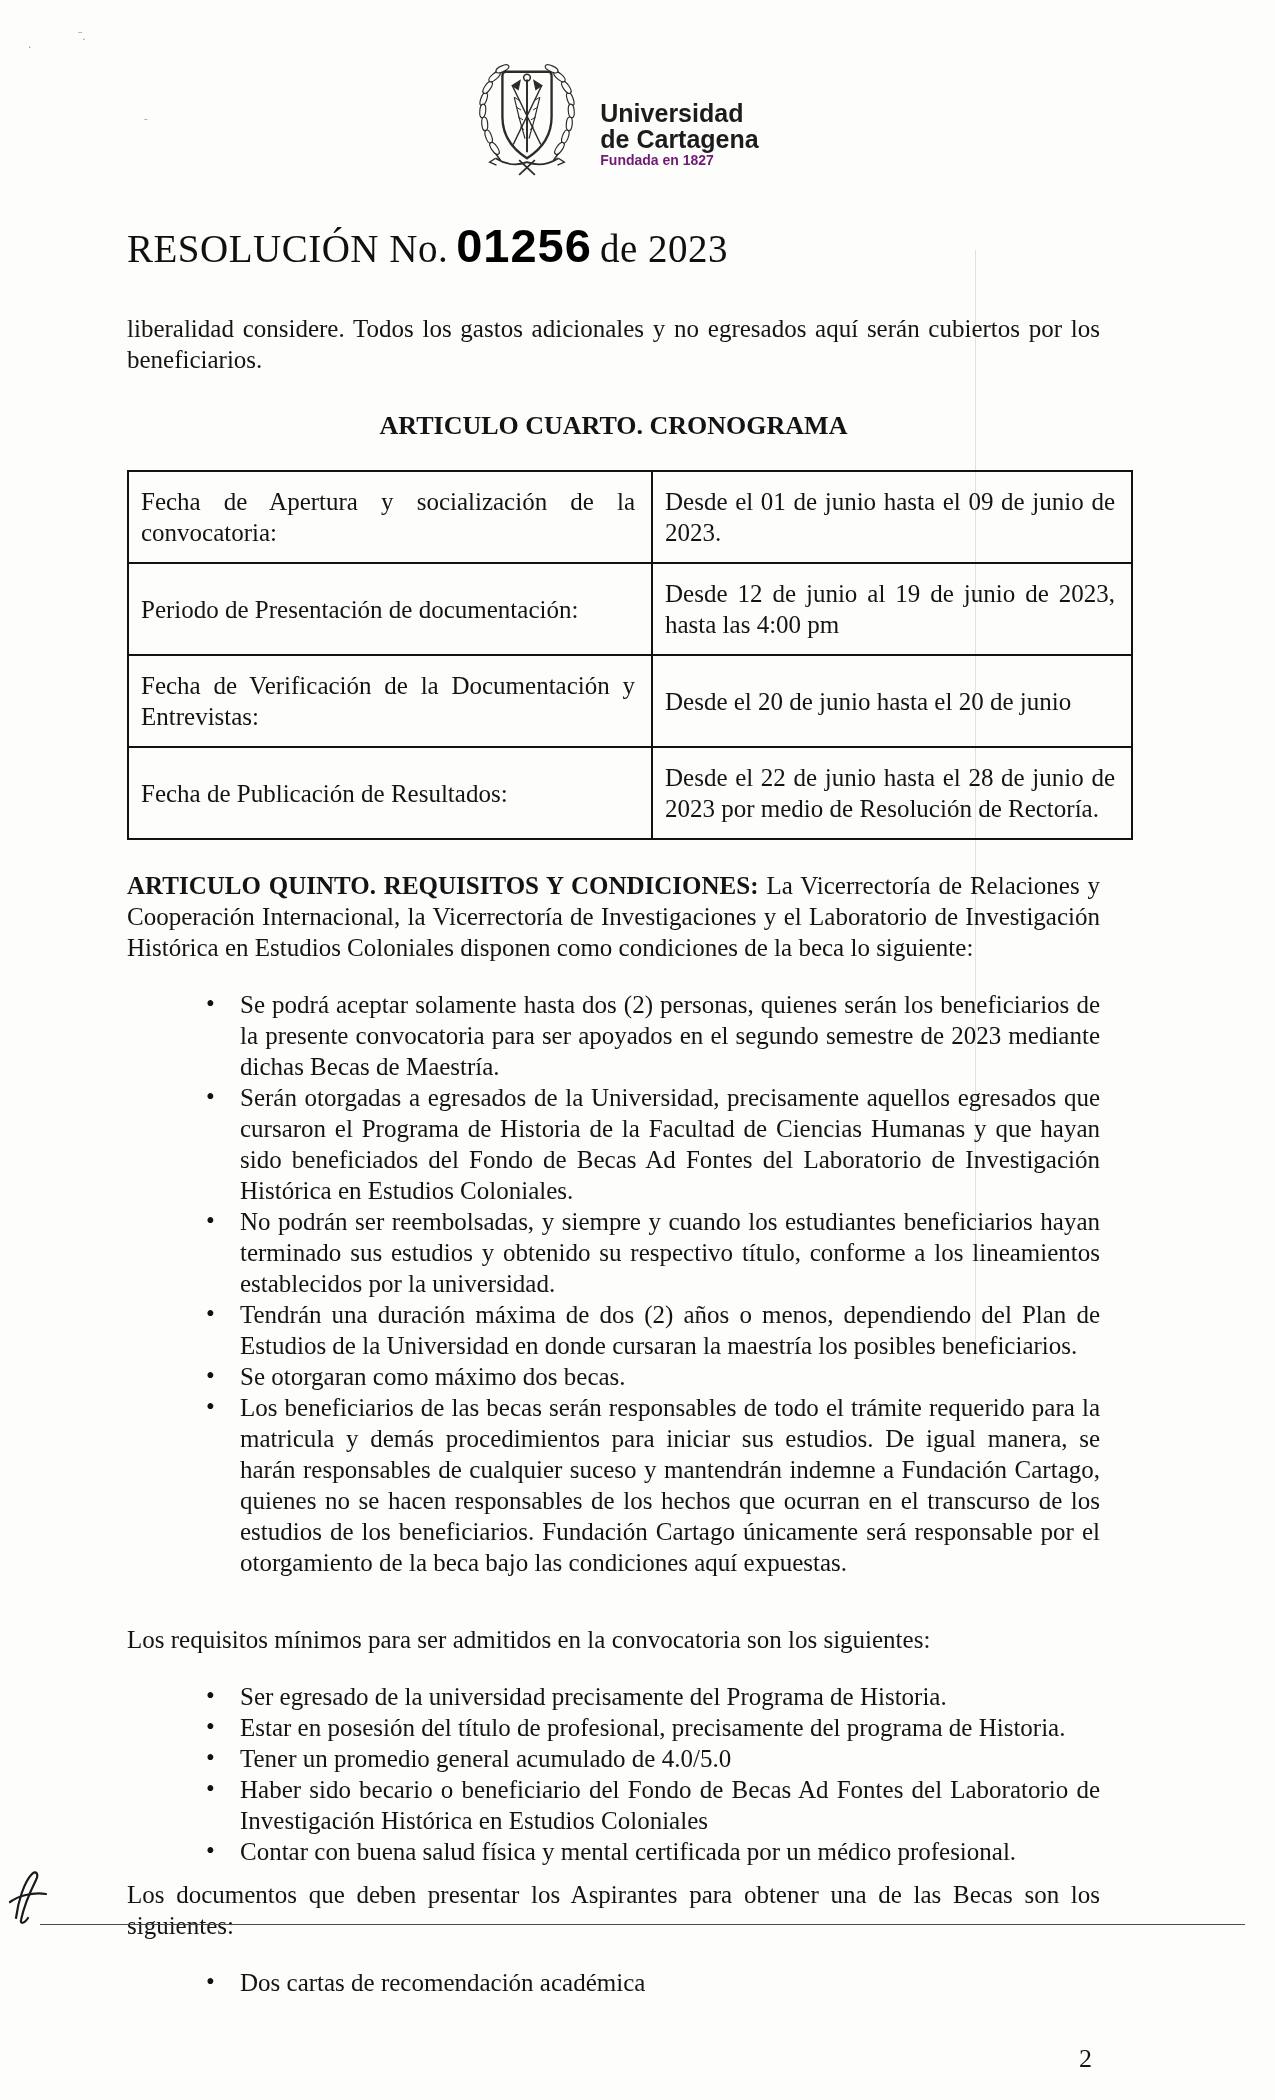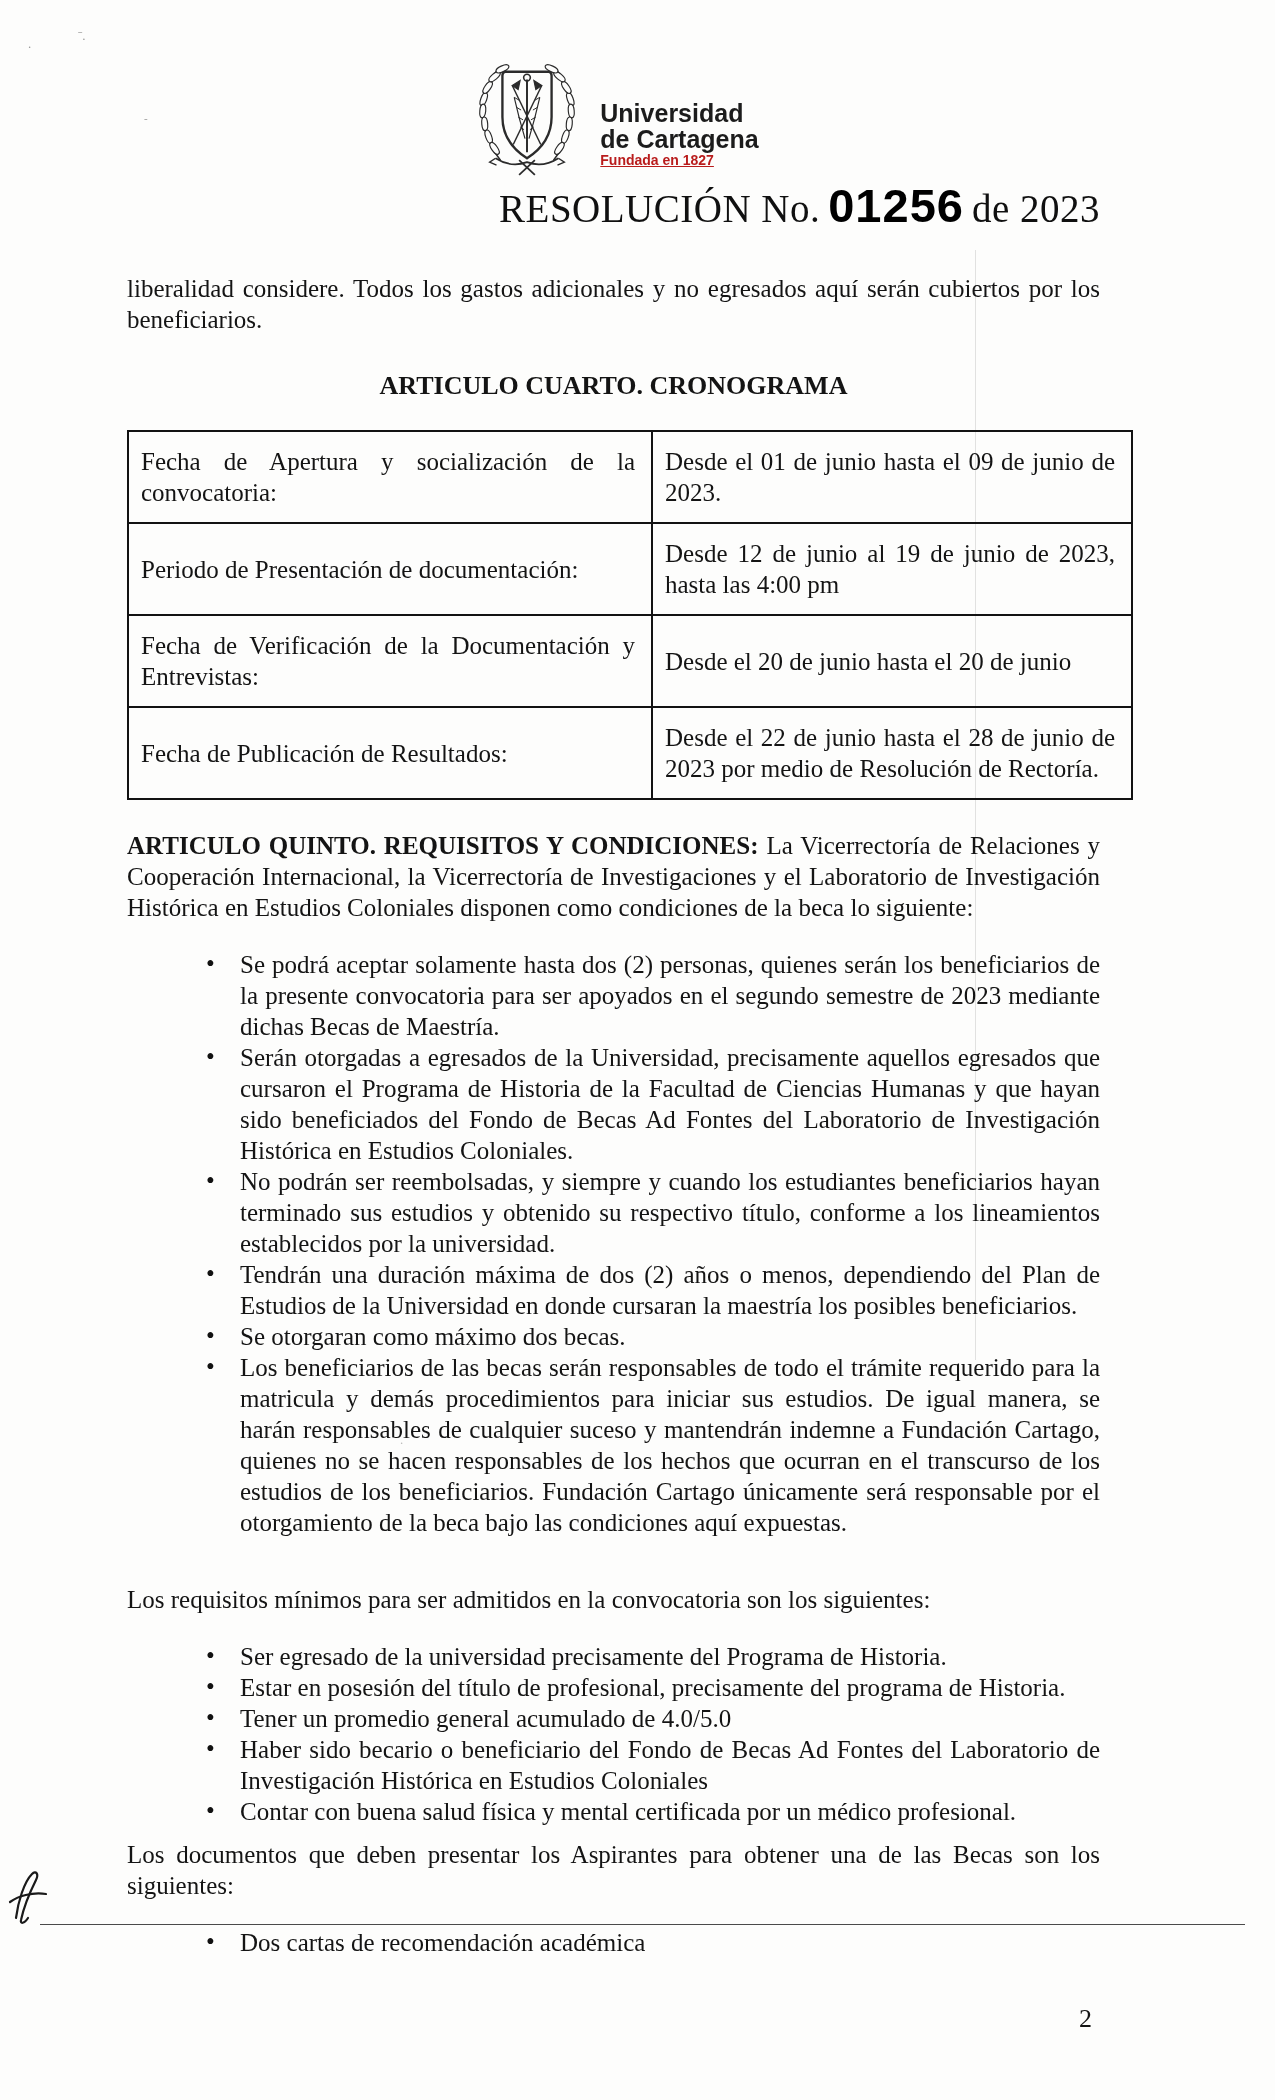--- a/index.html
+++ b/index.html
@@ -28,25 +28,26 @@
   .logo-text {
     font-family: "Liberation Sans", "DejaVu Sans", sans-serif;
     color: #1c1c1c;
     line-height: 1.04;
     padding-top: 40px;
   }
   .logo-text .l1, .logo-text .l2 {
     font-weight: bold; font-size: 25px; letter-spacing: 0px;
   }
   .logo-text .l3 {
-    font-weight: bold; font-size: 14px; margin-top: 1px; color: #b91c1c; text-decoration: underline;
+    font-weight: bold; font-size: 14px; margin-top: 1px; color: #701a75;
   }
   
   .res-title {
-    text-align: right;
+    margin-top: 40px;
+    text-align: left;
     white-space: nowrap;
   }
   .res-title .pre, .res-title .suf {
     font-size: 39px; letter-spacing: 0.5px; color: #101010;
   }
   .res-title .num {
     font-family: "Liberation Sans", "DejaVu Sans", sans-serif;
     font-weight: bold;
     font-size: 47px;
     letter-spacing: 1px;

